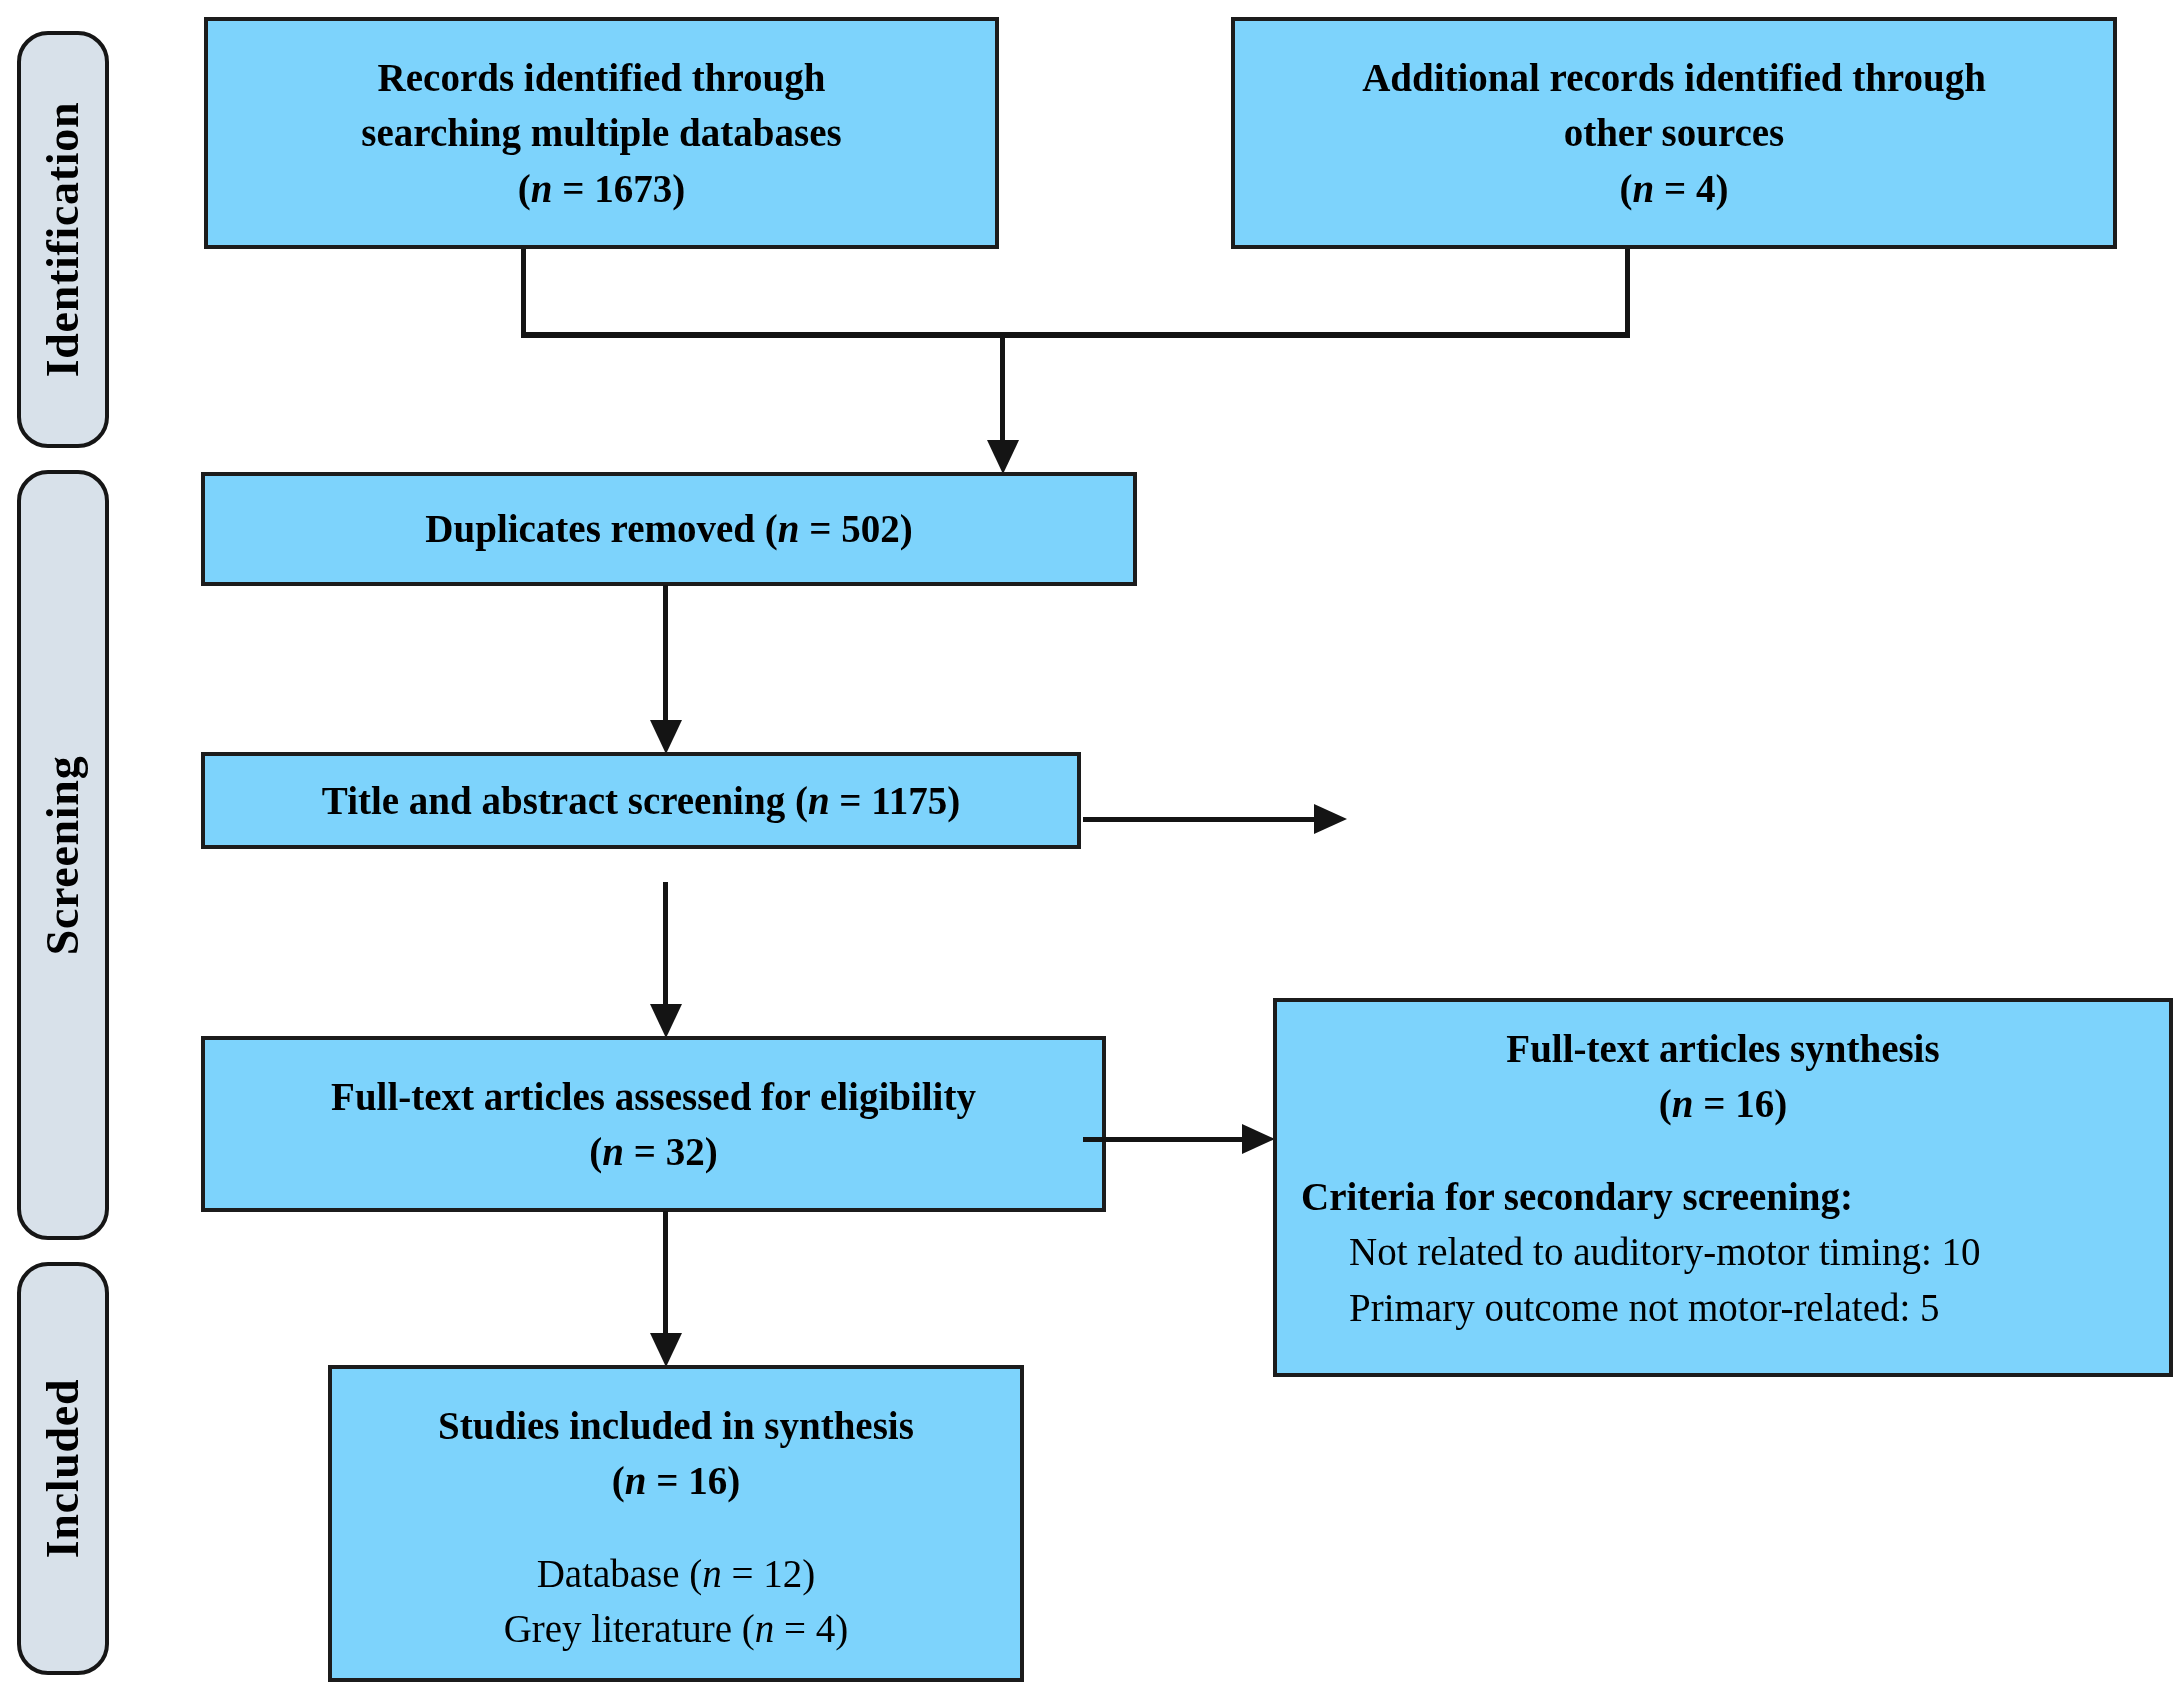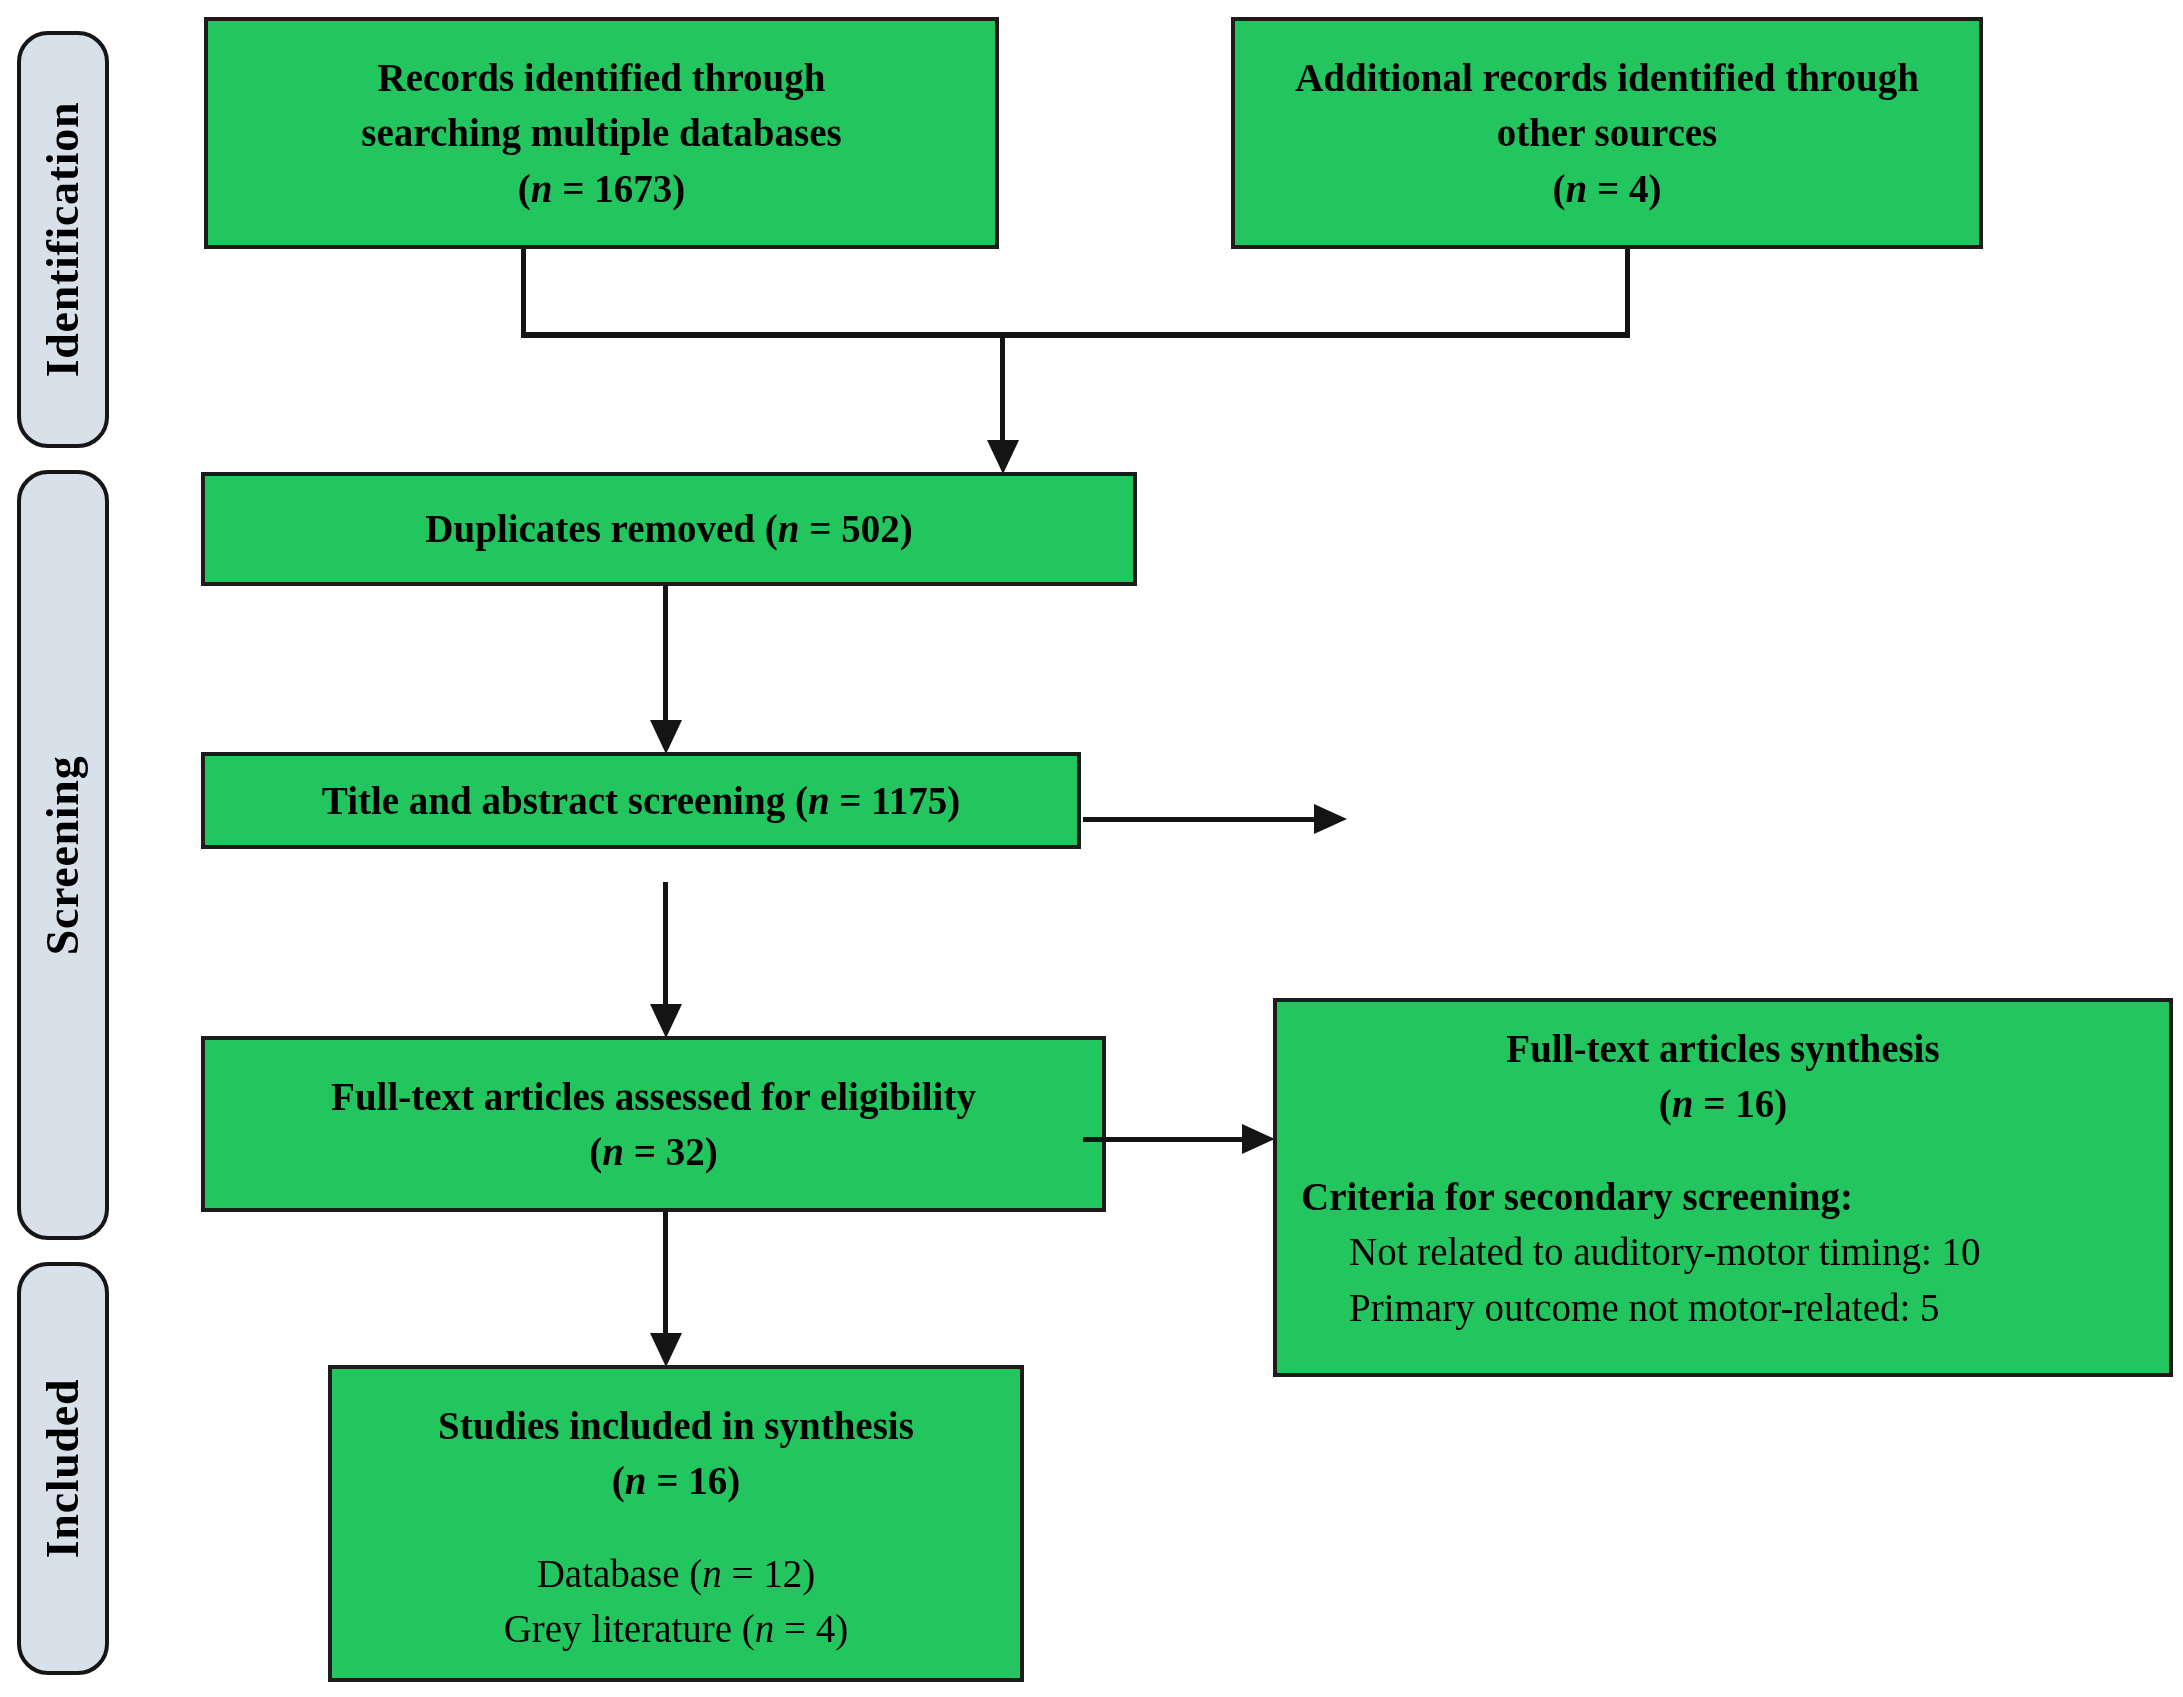--- a/index.html
+++ b/index.html
@@ -30,32 +30,32 @@
     font-size: 46px;
     letter-spacing: 0.7px;
   }
   .pill-identification { top: 31px;  height: 417px; }
   .pill-screening      { top: 470px; height: 770px; }
   .pill-included       { top: 1262px; height: 413px; }
 
   
   .fbox {
     position: absolute;
-    background: #22c55e;
+    background: #7dd3fc;
     border: 4.1px solid #1c1c1c;
     box-sizing: border-box;
     font-size: 39px;
     font-weight: bold;
     line-height: 1.42;
     text-align: center;
   }
   .center-content { display: flex; flex-direction: column; align-items: center; justify-content: center; height: 100%; }
 
   .box-records-identified { left: 204px;  top: 17px;   width: 795px; height: 232px; }
-  .box-additional-records { left: 1231px; top: 17px;   width: 752px; height: 232px; }
+  .box-additional-records { left: 1231px; top: 17px;   width: 886px; height: 232px; }
   .box-duplicates         { left: 201px;  top: 472px;  width: 936px; height: 114px; }
   .box-title-abstract     { left: 201px;  top: 752px; width: 880px; height: 97px; }
   .box-records-excluded   { left: 1345px; top: 747px; width: 766px; height: 131px; }
   .box-fulltext-assessed  { left: 201px;  top: 1036px; width: 905px; height: 176px; }
   .box-fulltext-excluded  { left: 1273px; top: 998px; width: 900px; height: 379px; }
   .box-studies-included   { left: 328px;  top: 1365px; width: 696px; height: 317px; }
 
   .box-fulltext-excluded .inner { padding: 19px 24px 0 24px; }
   .excl-criteria { margin-top: 37px; text-align: left; }
   .excl-criteria .crit-line { font-weight: normal; padding-left: 48px; }

